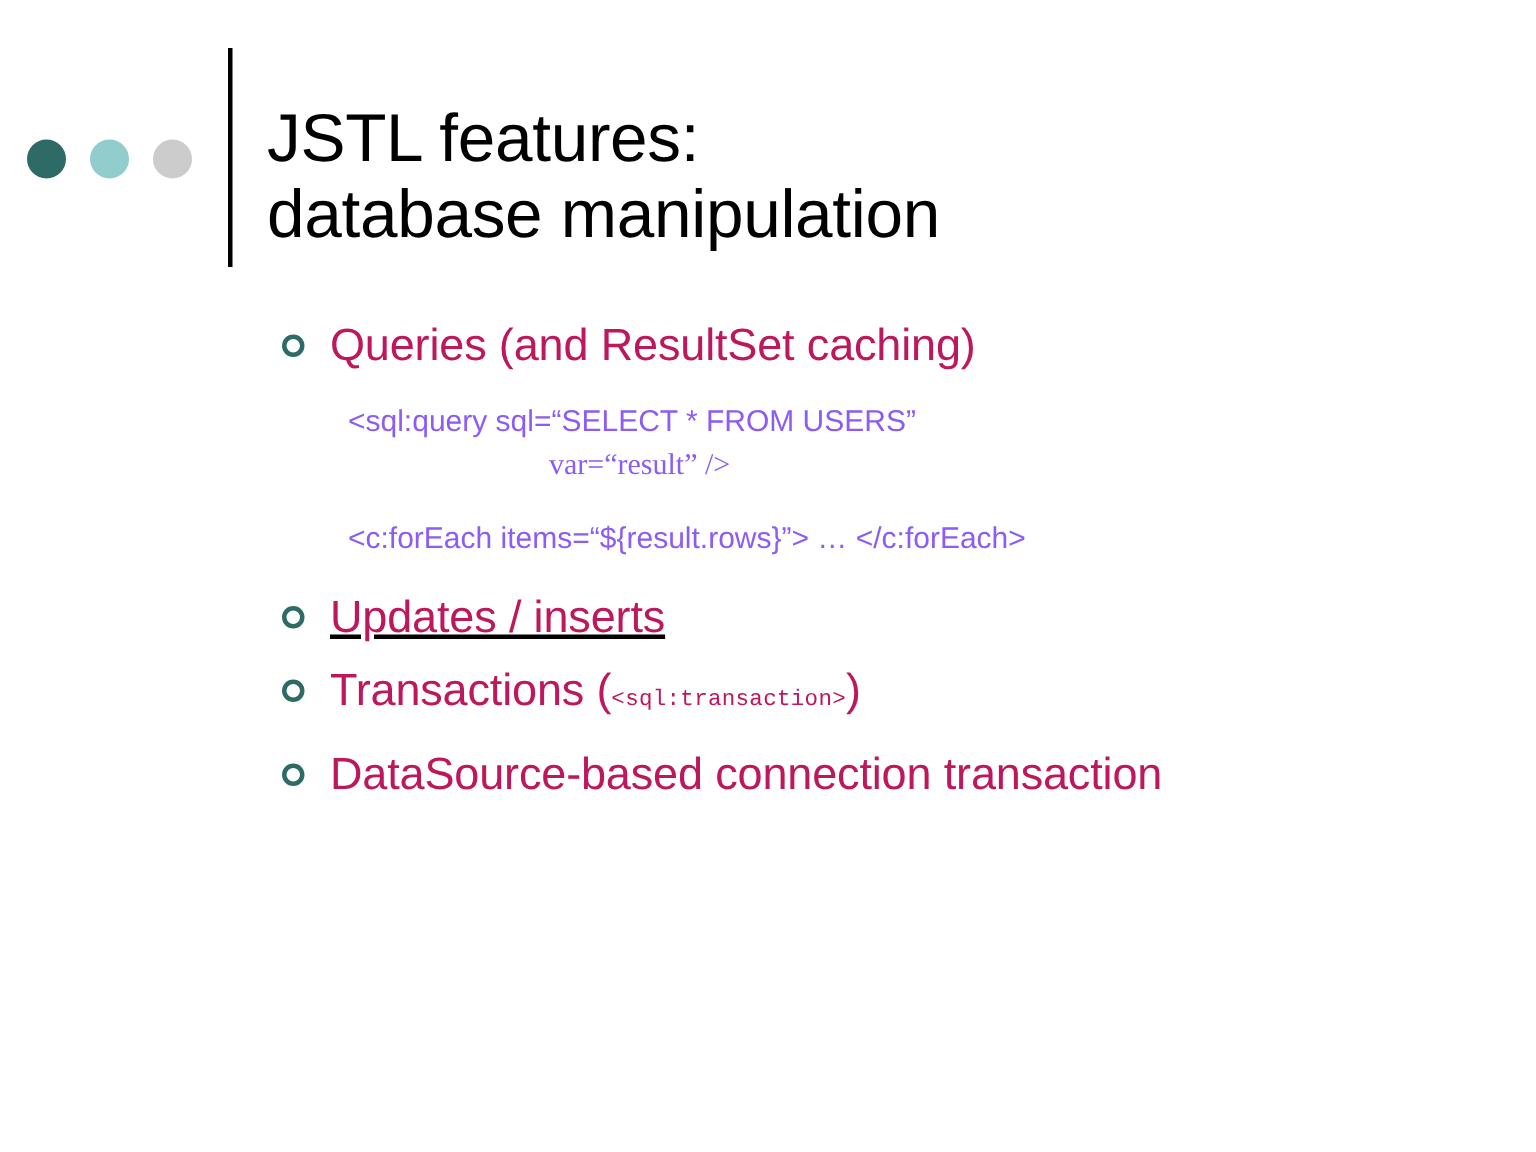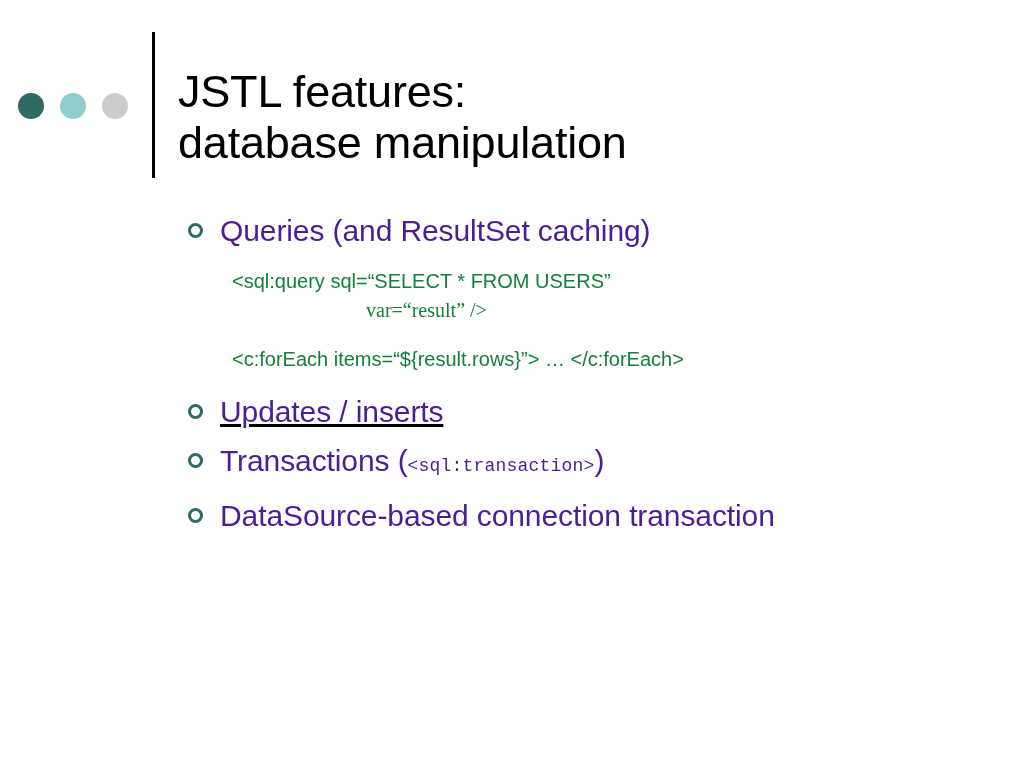--- a/index.html
+++ b/index.html
@@ -84,41 +84,41 @@
     width: 9px;
     height: 9px;
     border: 3px solid #2e6b64;
     border-radius: 50%;
     box-sizing: content-box;
   }
   .bullet-text {
     display: block;
     font-size: 30px;
     line-height: 40px;
-    color: #4c1d95;
+    color: #be185d;
     letter-spacing: -0.1px;
   }
   .bullet-text .mono {
     font-family: "Liberation Mono", "DejaVu Sans Mono", monospace;
-    font-size: 18px;
+    font-size: 15px;
     letter-spacing: 0.2px;
   }
 
   
   .bullet-row.b1 { margin-top: 6px; }
   .bullet-row.b2 { margin-top: 18px; text-decoration: underline; }
   .bullet-row.b3 { margin-top: 9px; }
   .bullet-row.b4 { margin-top: 9px; }
   .bullet-row.b5 { margin-top: 10px; }
 
   
   .code-block {
     margin-top: 16px;
     padding-left: 232px;
-    color: #15803d;
+    color: #8b5cf6;
     font-size: 20px;
     line-height: 29px;
   }
   .code-line {
     display: block;
     white-space: pre;
   }
   .code-line.indent {
     padding-left: 134px;
     font-family: Liberation Serif, serif;

